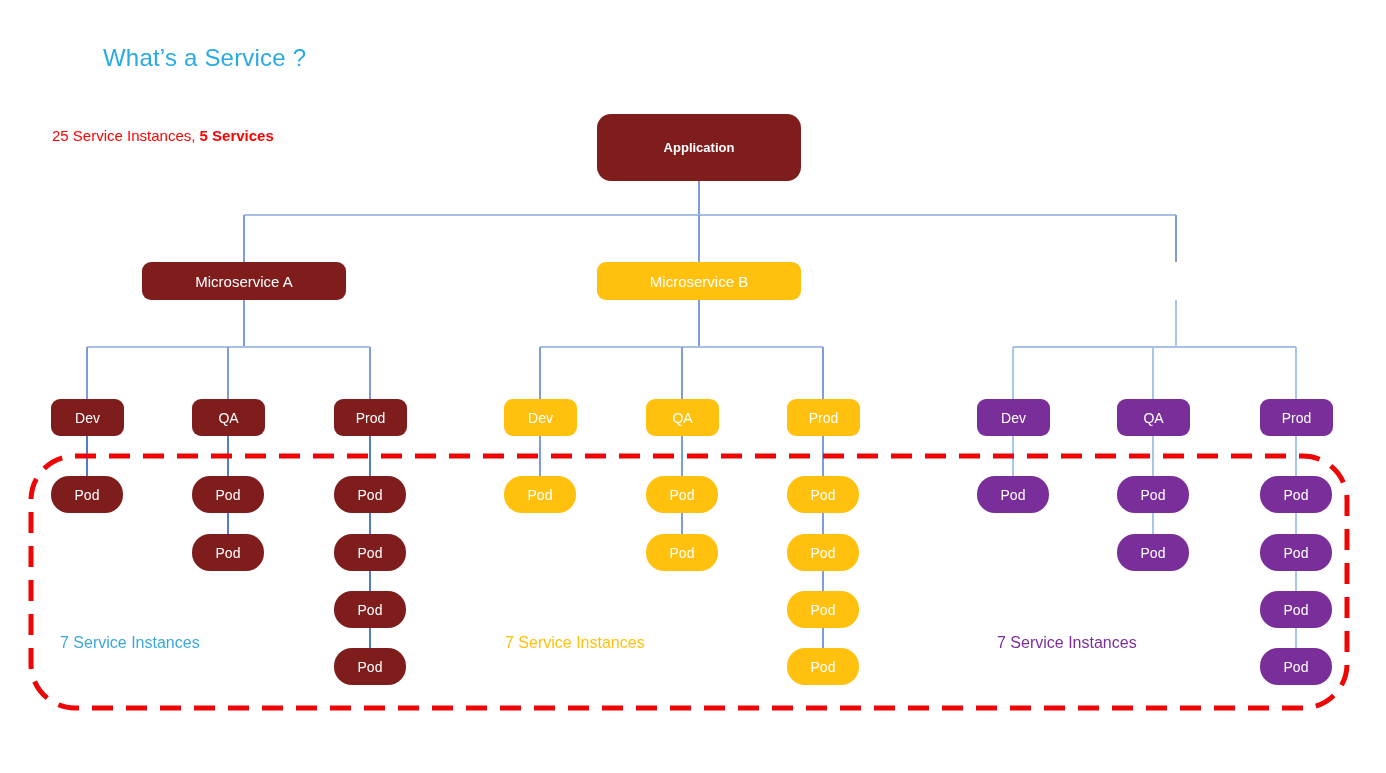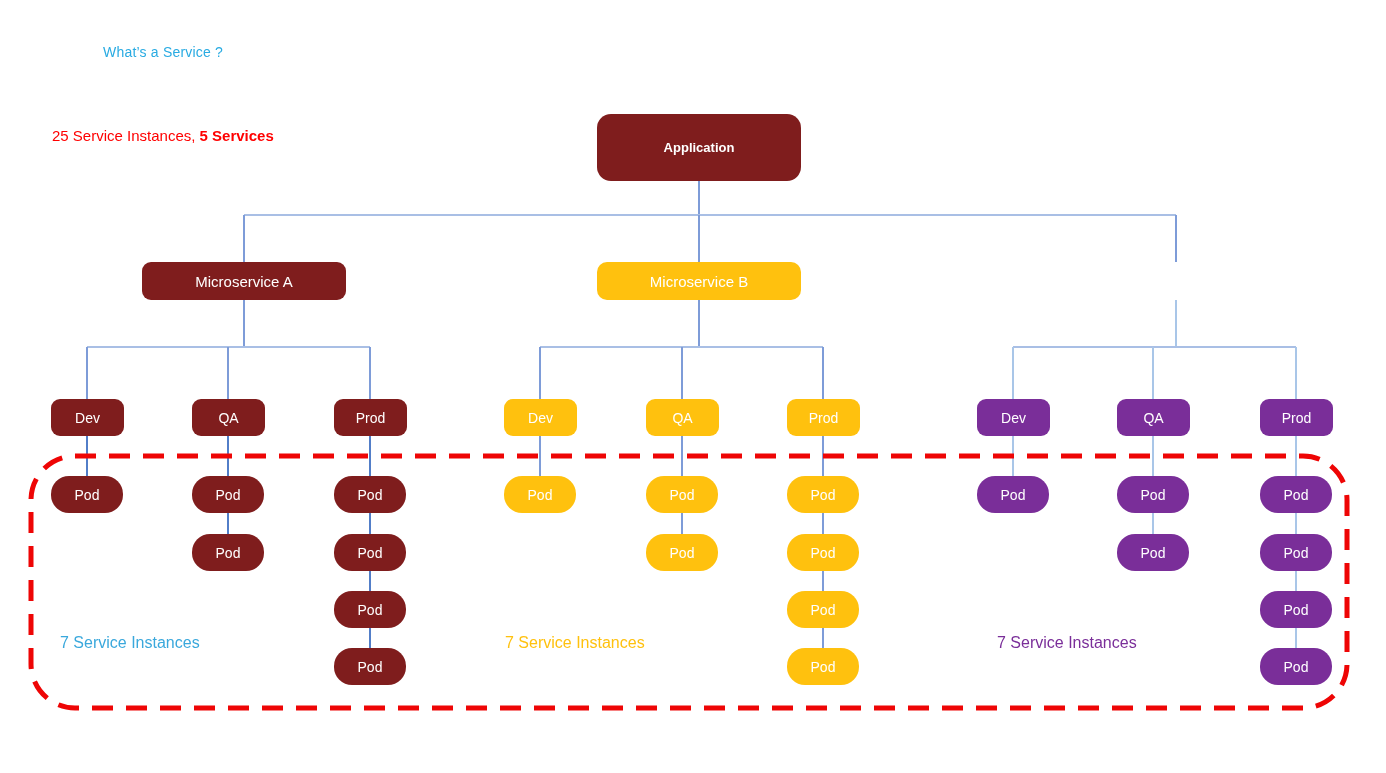--- a/index.html
+++ b/index.html
@@ -7,21 +7,21 @@
     position:relative;width:1386px;height:773px;background:#ffffff;overflow:hidden;
     font-family:"Liberation Sans",sans-serif;
   }
   svg.wires{position:absolute;left:0;top:0;width:1386px;height:773px;}
   svg.wires line{stroke:#7E9CD8;stroke-width:2;}
   svg.wires line.lt{stroke:#A9BFE5;}
   svg.wires line.pc-a{stroke:#527EC8;}
   svg.wires line.pc-b{stroke:#7E9CD8;}
   svg.wires line.pc-c{stroke:#A9C6E8;}
   .page-title{
-    position:absolute;left:103px;top:44px;font-size:14px;color:#29ABE2;letter-spacing:.2px;
+    position:absolute;left:103px;top:44px;font-size:24px;color:#29ABE2;letter-spacing:.2px;
   }
   .subtitle{
     position:absolute;left:52px;top:127px;font-size:15px;color:#FF0000;
   }
   .node{
     position:absolute;display:flex;align-items:center;justify-content:center;
     color:#ffffff;text-align:center;box-sizing:border-box;
   }
   .root-node{
     left:597px;top:114px;width:204px;height:67px;border-radius:14px;
@@ -101,21 +101,21 @@
     <rect x="31" y="456" width="1316" height="252" rx="44" fill="none" stroke="#EE0505" stroke-width="5" stroke-dasharray="21 13"></rect>
   </svg>
 
   <div class="page-title">What’s a Service ?</div>
 
   <div class="subtitle"><span>25 Service Instances, </span><b>5 Services</b></div>
 
   <div class="node root-node">Application</div>
 
   <div class="node ms-node c-blue" style="left:142px;">Microservice A</div>
-  <div class="node ms-node c-yellow" style="left:597px;border-radius:10px;">Microservice B</div>
+  <div class="node ms-node c-yellow" style="left:597px;">Microservice B</div>
 
   <div class="node env-node c-blue" style="left:51px;">Dev</div>
   <div class="node env-node c-blue" style="left:192px;">QA</div>
   <div class="node env-node c-blue" style="left:334px;">Prod</div>
 
   <div class="node env-node c-yellow" style="left:504px;">Dev</div>
   <div class="node env-node c-yellow" style="left:646px;">QA</div>
   <div class="node env-node c-yellow" style="left:787px;">Prod</div>
 
   <div class="node env-node c-purple" style="left:977px;">Dev</div>

